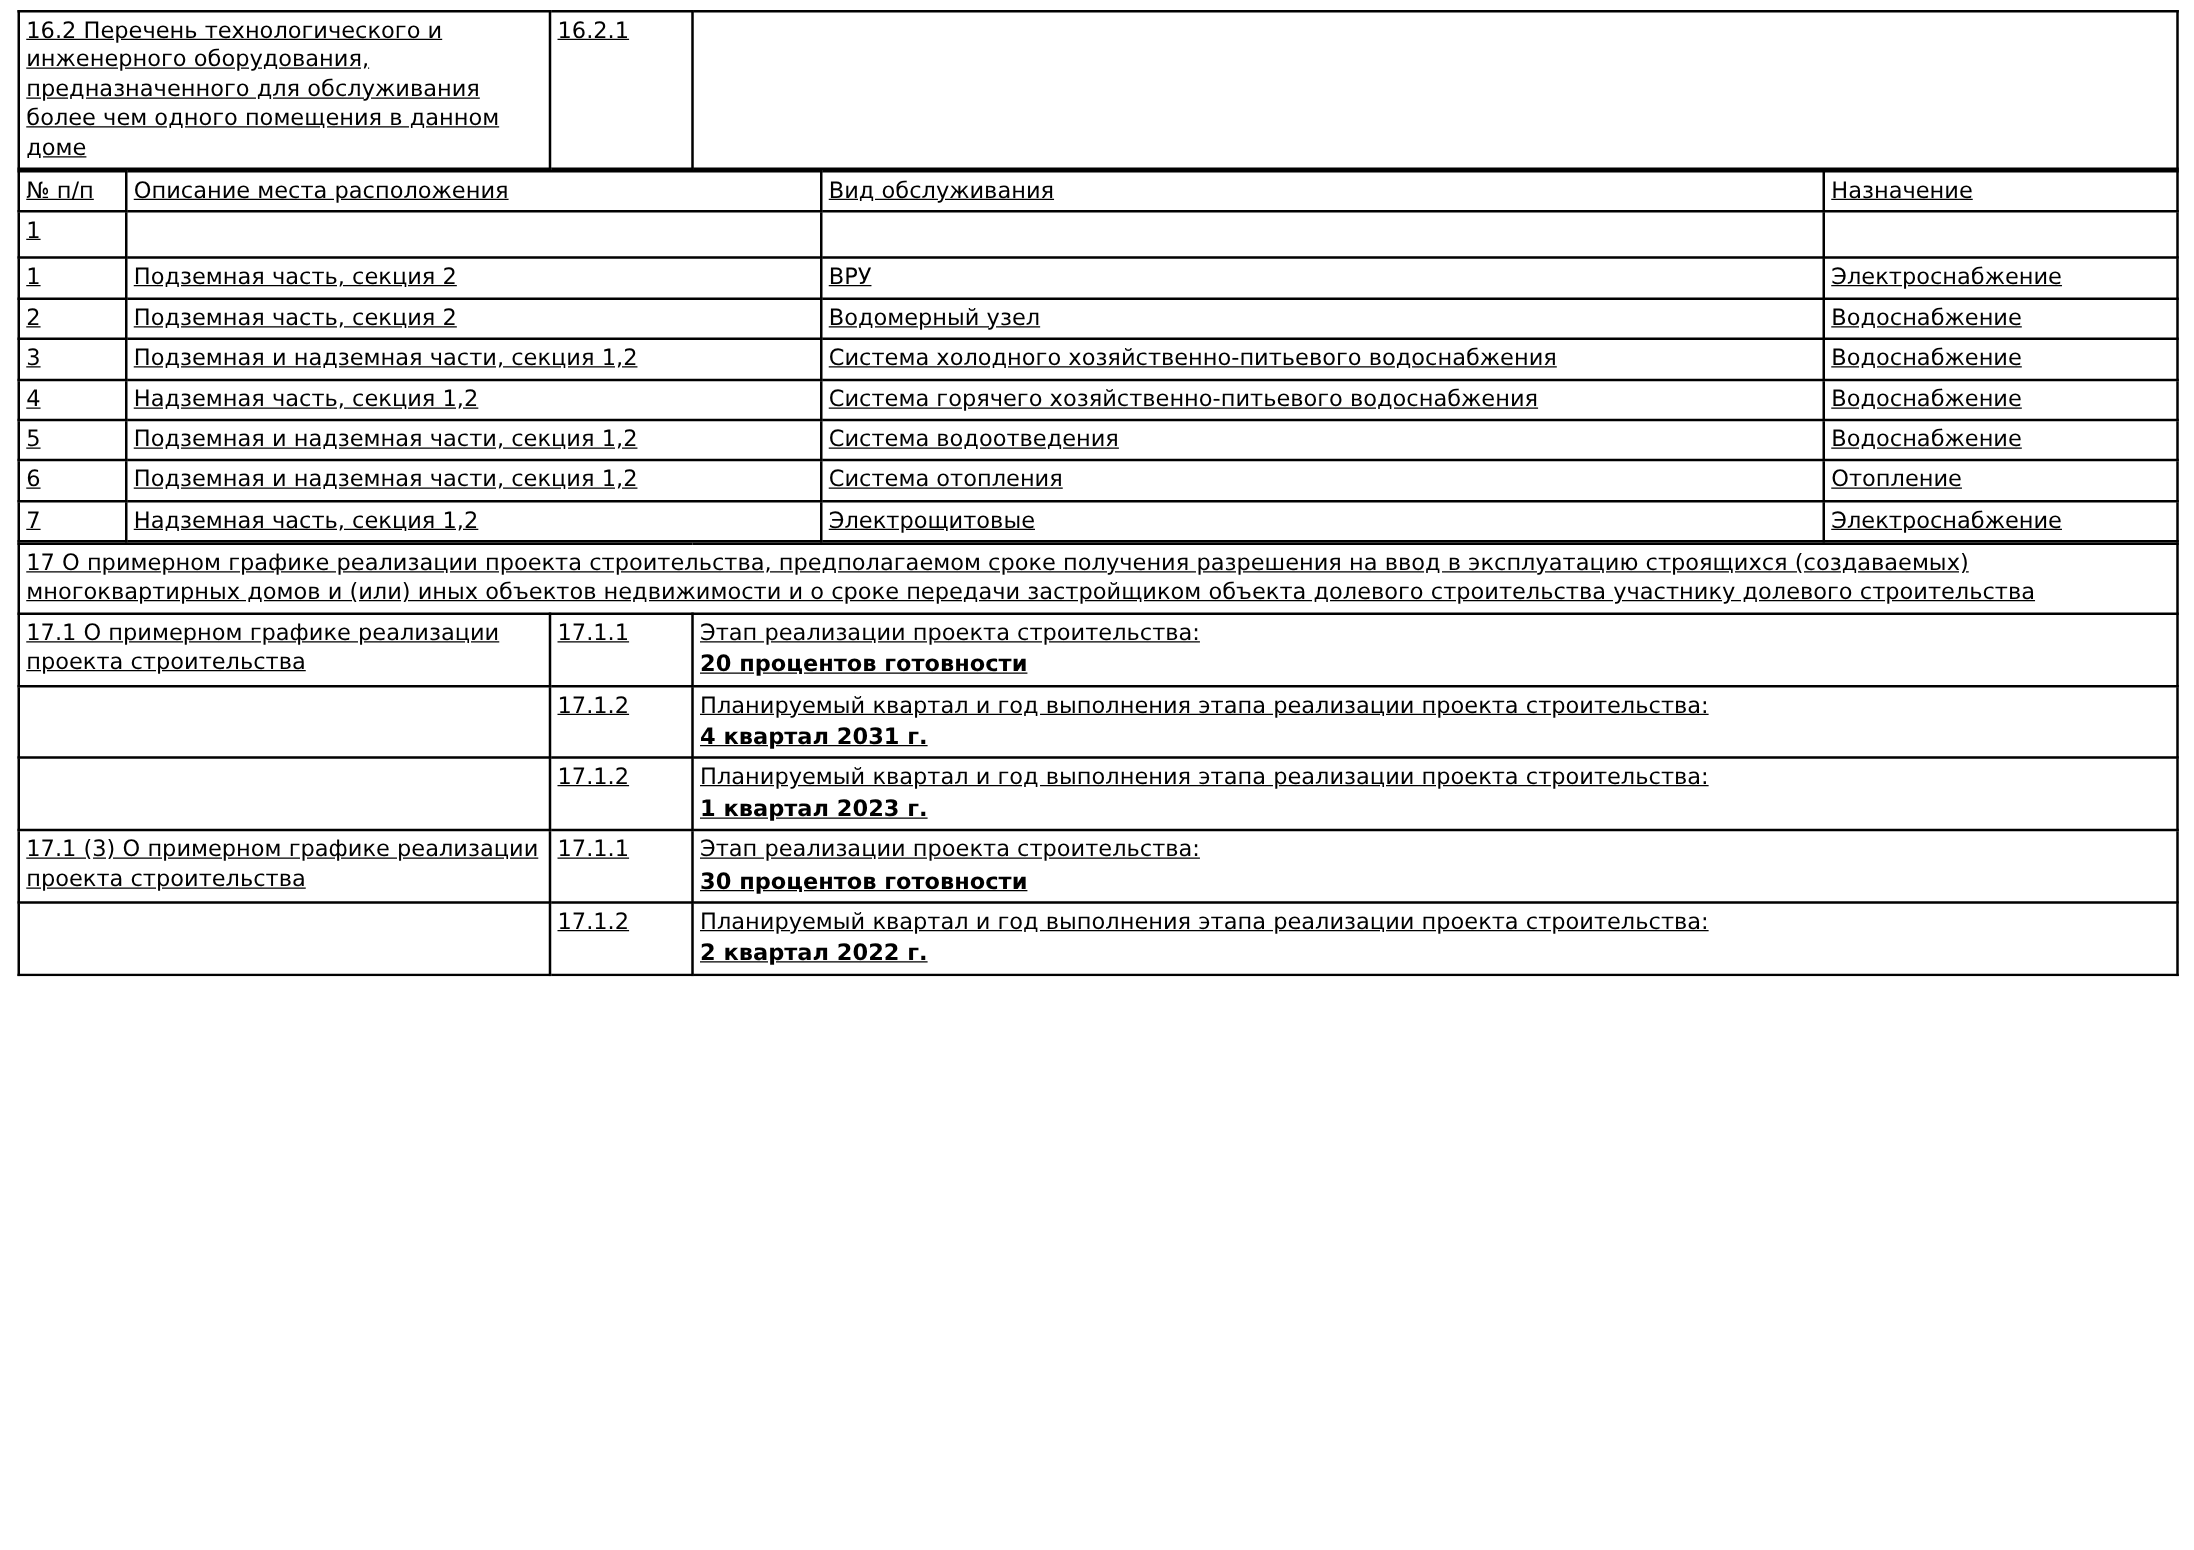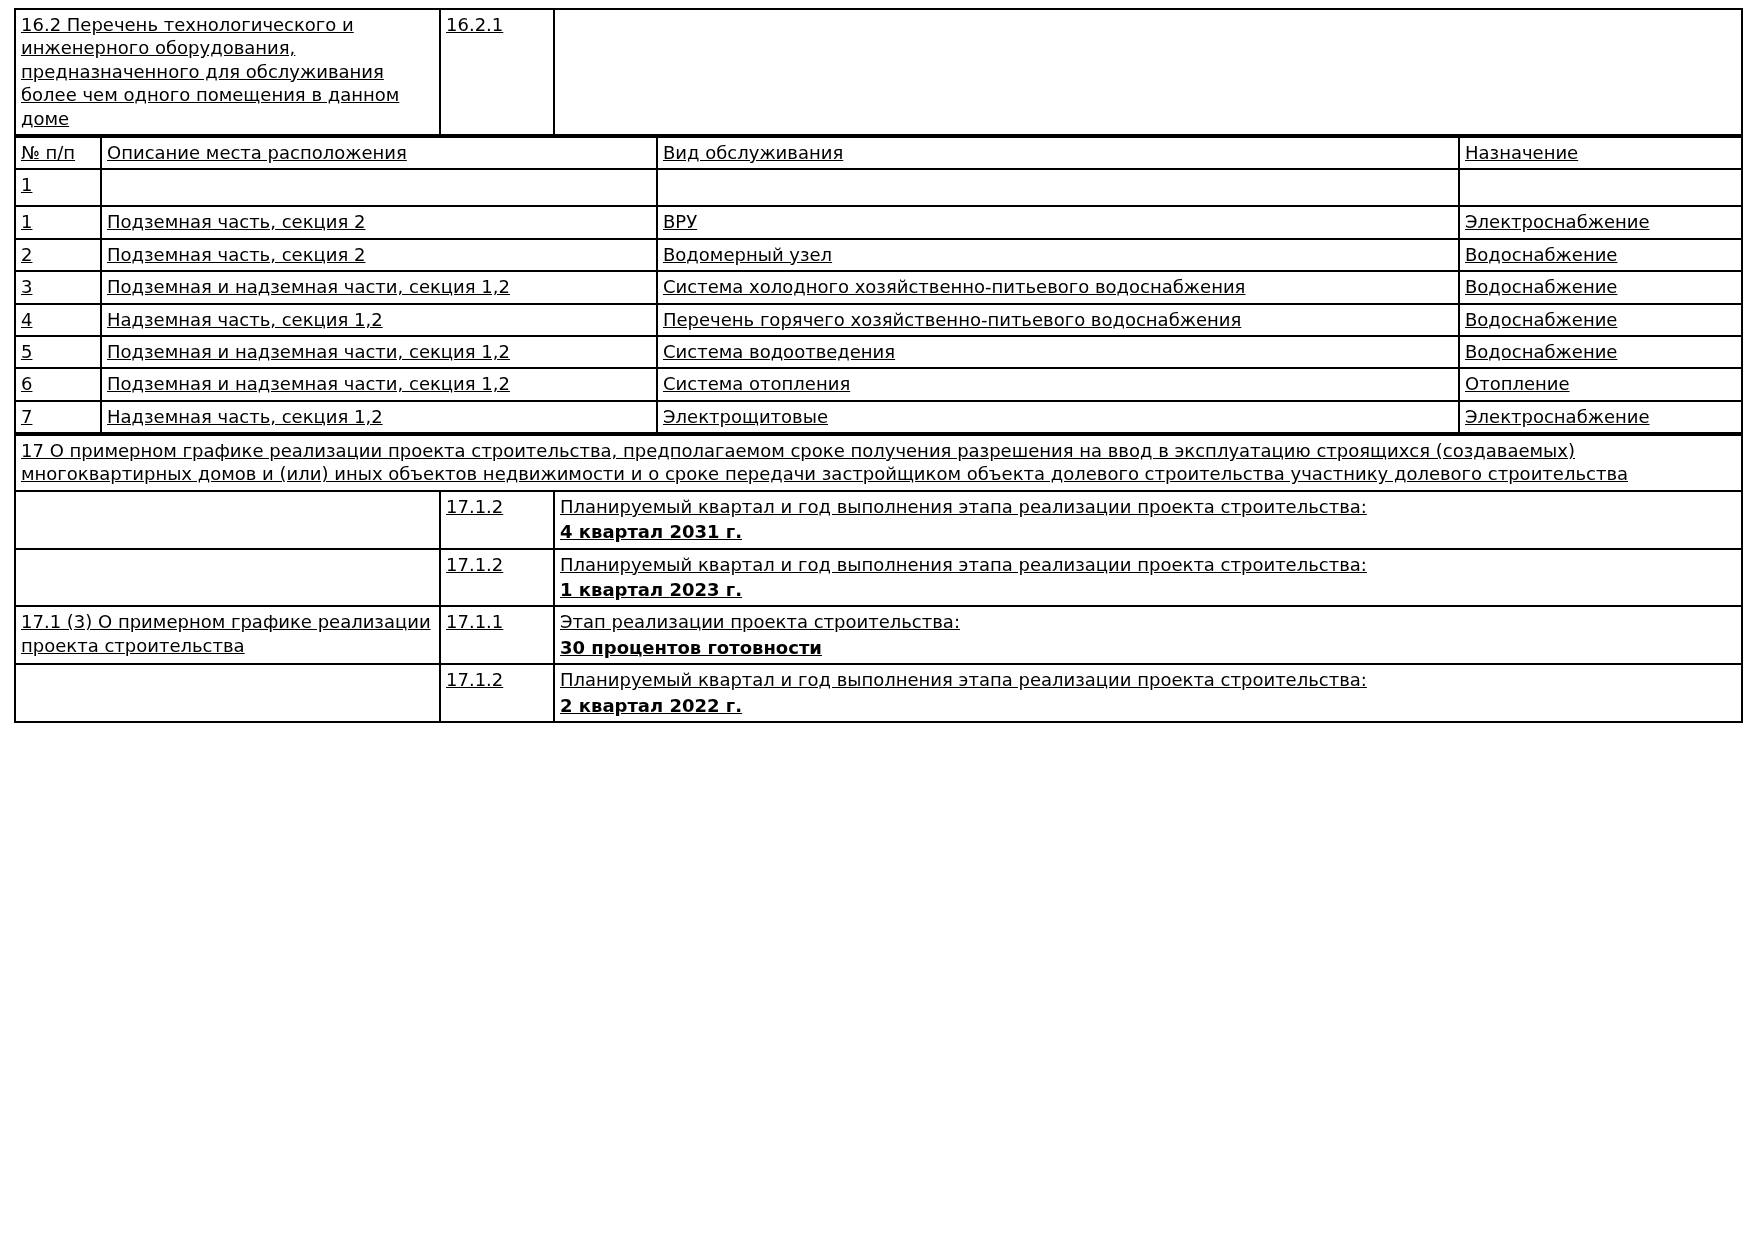--- a/index.html
+++ b/index.html
@@ -111,21 +111,21 @@
       </tr>
       <tr>
         <td>3</td>
         <td class="pad-left">Подземная и надземная части, секция 1,2</td>
         <td>Система холодного хозяйственно-питьевого водоснабжения</td>
         <td>Водоснабжение</td>
       </tr>
       <tr>
         <td>4</td>
         <td class="pad-left">Надземная часть, секция 1,2</td>
-        <td>Перечень горячего хозяйственно-питьевого водоснабжения</td>
+        <td>Система горячего хозяйственно-питьевого водоснабжения</td>
         <td>Водоснабжение</td>
       </tr>
       <tr>
         <td>5</td>
         <td class="pad-left">Подземная и надземная части, секция 1,2</td>
         <td>Система водоотведения</td>
         <td>Водоснабжение</td>
       </tr>
       <tr>
         <td>6</td>
@@ -147,20 +147,28 @@
         <col class="c1">
         <col class="c2">
         <col class="c3">
       </colgroup>
     <tbody>
       <tr>
         <td colspan="3">17 О примерном графике реализации проекта строительства, предполагаемом сроке получения разрешения на ввод в эксплуатацию строящихся (создаваемых) многоквартирных домов и (или) иных объектов недвижимости и о сроке передачи застройщиком объекта долевого строительства участнику долевого строительства</td>
       </tr>
 
       <tr>
+        <td>17.1 О примерном графике реализации проекта строительства</td>
+        <td class="mid">17.1.1</td>
+        <td>
+          <span class="cell-line">Этап реализации проекта строительства:</span>
+          <span class="cell-line b">20 процентов готовности</span>
+        </td>
+      </tr>
+      <tr>
         <td></td>
         <td class="mid">17.1.2</td>
         <td>
           <span class="cell-line">Планируемый квартал и год выполнения этапа реализации проекта строительства:</span>
           <span class="cell-line b">4 квартал 2031 г.</span>
         </td>
       </tr>
 
       <tr>
         <td></td>

